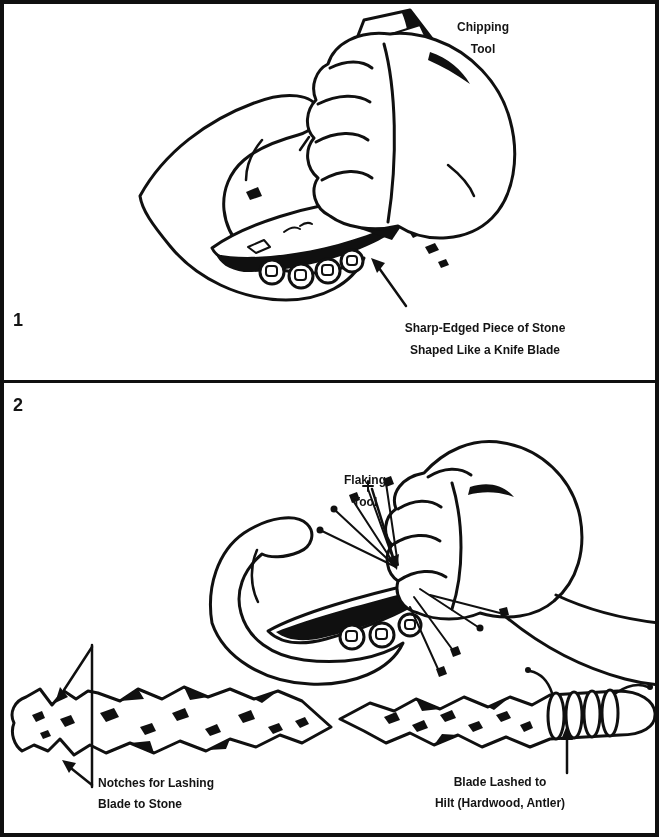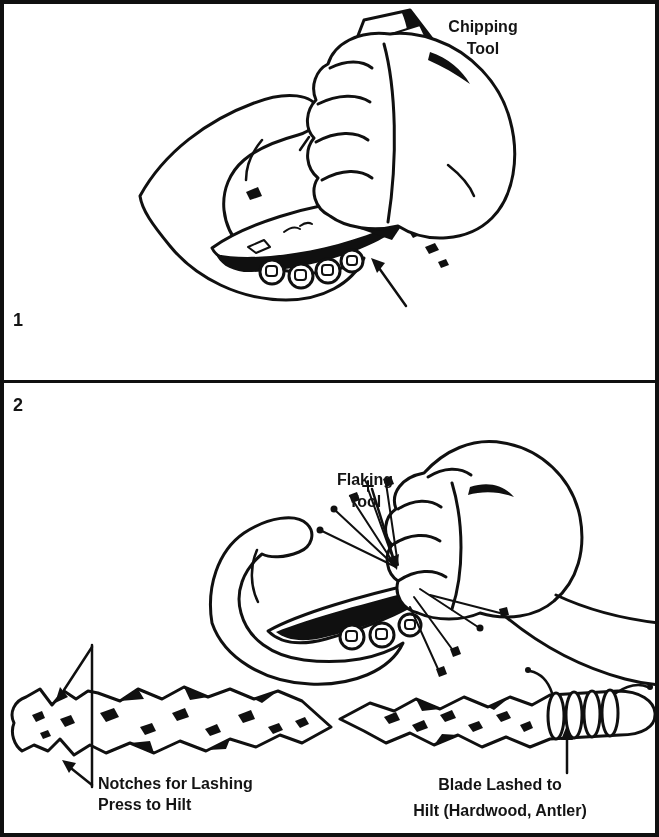--- a/index.html
+++ b/index.html
@@ -1,41 +1,43 @@
 <!DOCTYPE html>
 <html><head>
 <meta charset="utf-8">
 <style>
   html,body{margin:0;padding:0;background:#888;}
   #page{position:relative;width:659px;height:837px;background:#fff;overflow:hidden;
         font-family:"Liberation Sans",sans-serif;color:#141414;}
   #frame{position:absolute;inset:0;border:4px solid #101010;pointer-events:none;z-index:50;}
   #divider{position:absolute;left:0;top:380px;width:659px;height:3px;background:#101010;z-index:40;}
   svg{position:absolute;left:0;}
-  .lbl{position:absolute;font-weight:bold;font-size:16px;line-height:22px;
+  .lbl{position:absolute;font-weight:bold;font-size:12px;line-height:22px;
        white-space:pre-line;text-align:center;z-index:30;}
   .lbl.left{text-align:left;line-height:21px;}
   .instr{position:absolute;display:flex;gap:9px;font-size:18px;line-height:22.5px;z-index:30;}
   .instr .num{font-weight:bold;}
   .instr .txt{white-space:pre-line;}
 </style>
 </head>
 <body>
 
 <div id="page">
   <div id="frame"></div>
   <div id="divider"></div>
 
   <div class="lbl" style="left:403px;top:16px;width:160px;">Chipping
 Tool</div>
 
   <div class="instr" style="left:13px;top:309px;width:310px;">
     <span class="num">1</span>
   </div>
 
+  <div class="lbl" style="left:330px;top:317px;width:310px;">Sharp-Edged Piece of Stone
+Shaped Like a Knife Blade</div>
 
   <svg width="659" height="380" viewBox="0 0 659 380" style="top:0;z-index:10;">
     <g stroke="#101010" stroke-width="3" fill="none" stroke-linecap="round" stroke-linejoin="round">
 
       <g>
         <path fill="#fff" d="M140,196 C164,152 208,120 254,103 C288,90 313,95 318,109
           C322,121 312,131 298,135 C276,141 258,148 244,160 C230,172 222,190 224,210
           C227,238 248,262 282,270 C310,277 342,272 364,258 C352,284 322,300 286,300
           C240,300 196,278 170,246 C152,224 142,210 140,196 Z"></path>
         <path d="M262,140 C252,152 246,166 246,180" stroke-width="2.5"></path>
@@ -106,23 +108,23 @@
   </svg>
 
   <div class="instr" style="left:13px;top:394px;width:320px;">
     <span class="num">2</span>
   </div>
 
   <div class="lbl" style="left:300px;top:439px;width:130px;margin-top:30px;">Flaking
 Tool</div>
 
   <div class="lbl left" style="left:98px;top:773px;width:220px;">Notches for Lashing
-Press to Hilt</div>
-
-  <div class="lbl" style="left:350px;top:772px;width:300px;line-height:26px;">Blade Lashed to
+Blade to Stone</div>
+
+  <div class="lbl" style="left:350px;top:772px;width:300px;line-height:21px;">Blade Lashed to
 Hilt (Hardwood, Antler)</div>
 
   <svg width="659" height="454" viewBox="0 0 659 454" style="top:383px;z-index:10;">
     <g stroke="#101010" stroke-width="3" fill="none" stroke-linecap="round" stroke-linejoin="round">
 
       <g>
         <path fill="#fff" d="M212,240 C206,204 218,168 244,150 C268,134 296,130 307,141
           C316,150 312,164 299,169 C284,175 270,175 262,171 C243,187 235,209 241,230
           C248,256 272,273 304,277 C344,282 380,275 403,260 C390,288 352,303 310,301
           C264,299 224,275 212,240 Z"></path>

